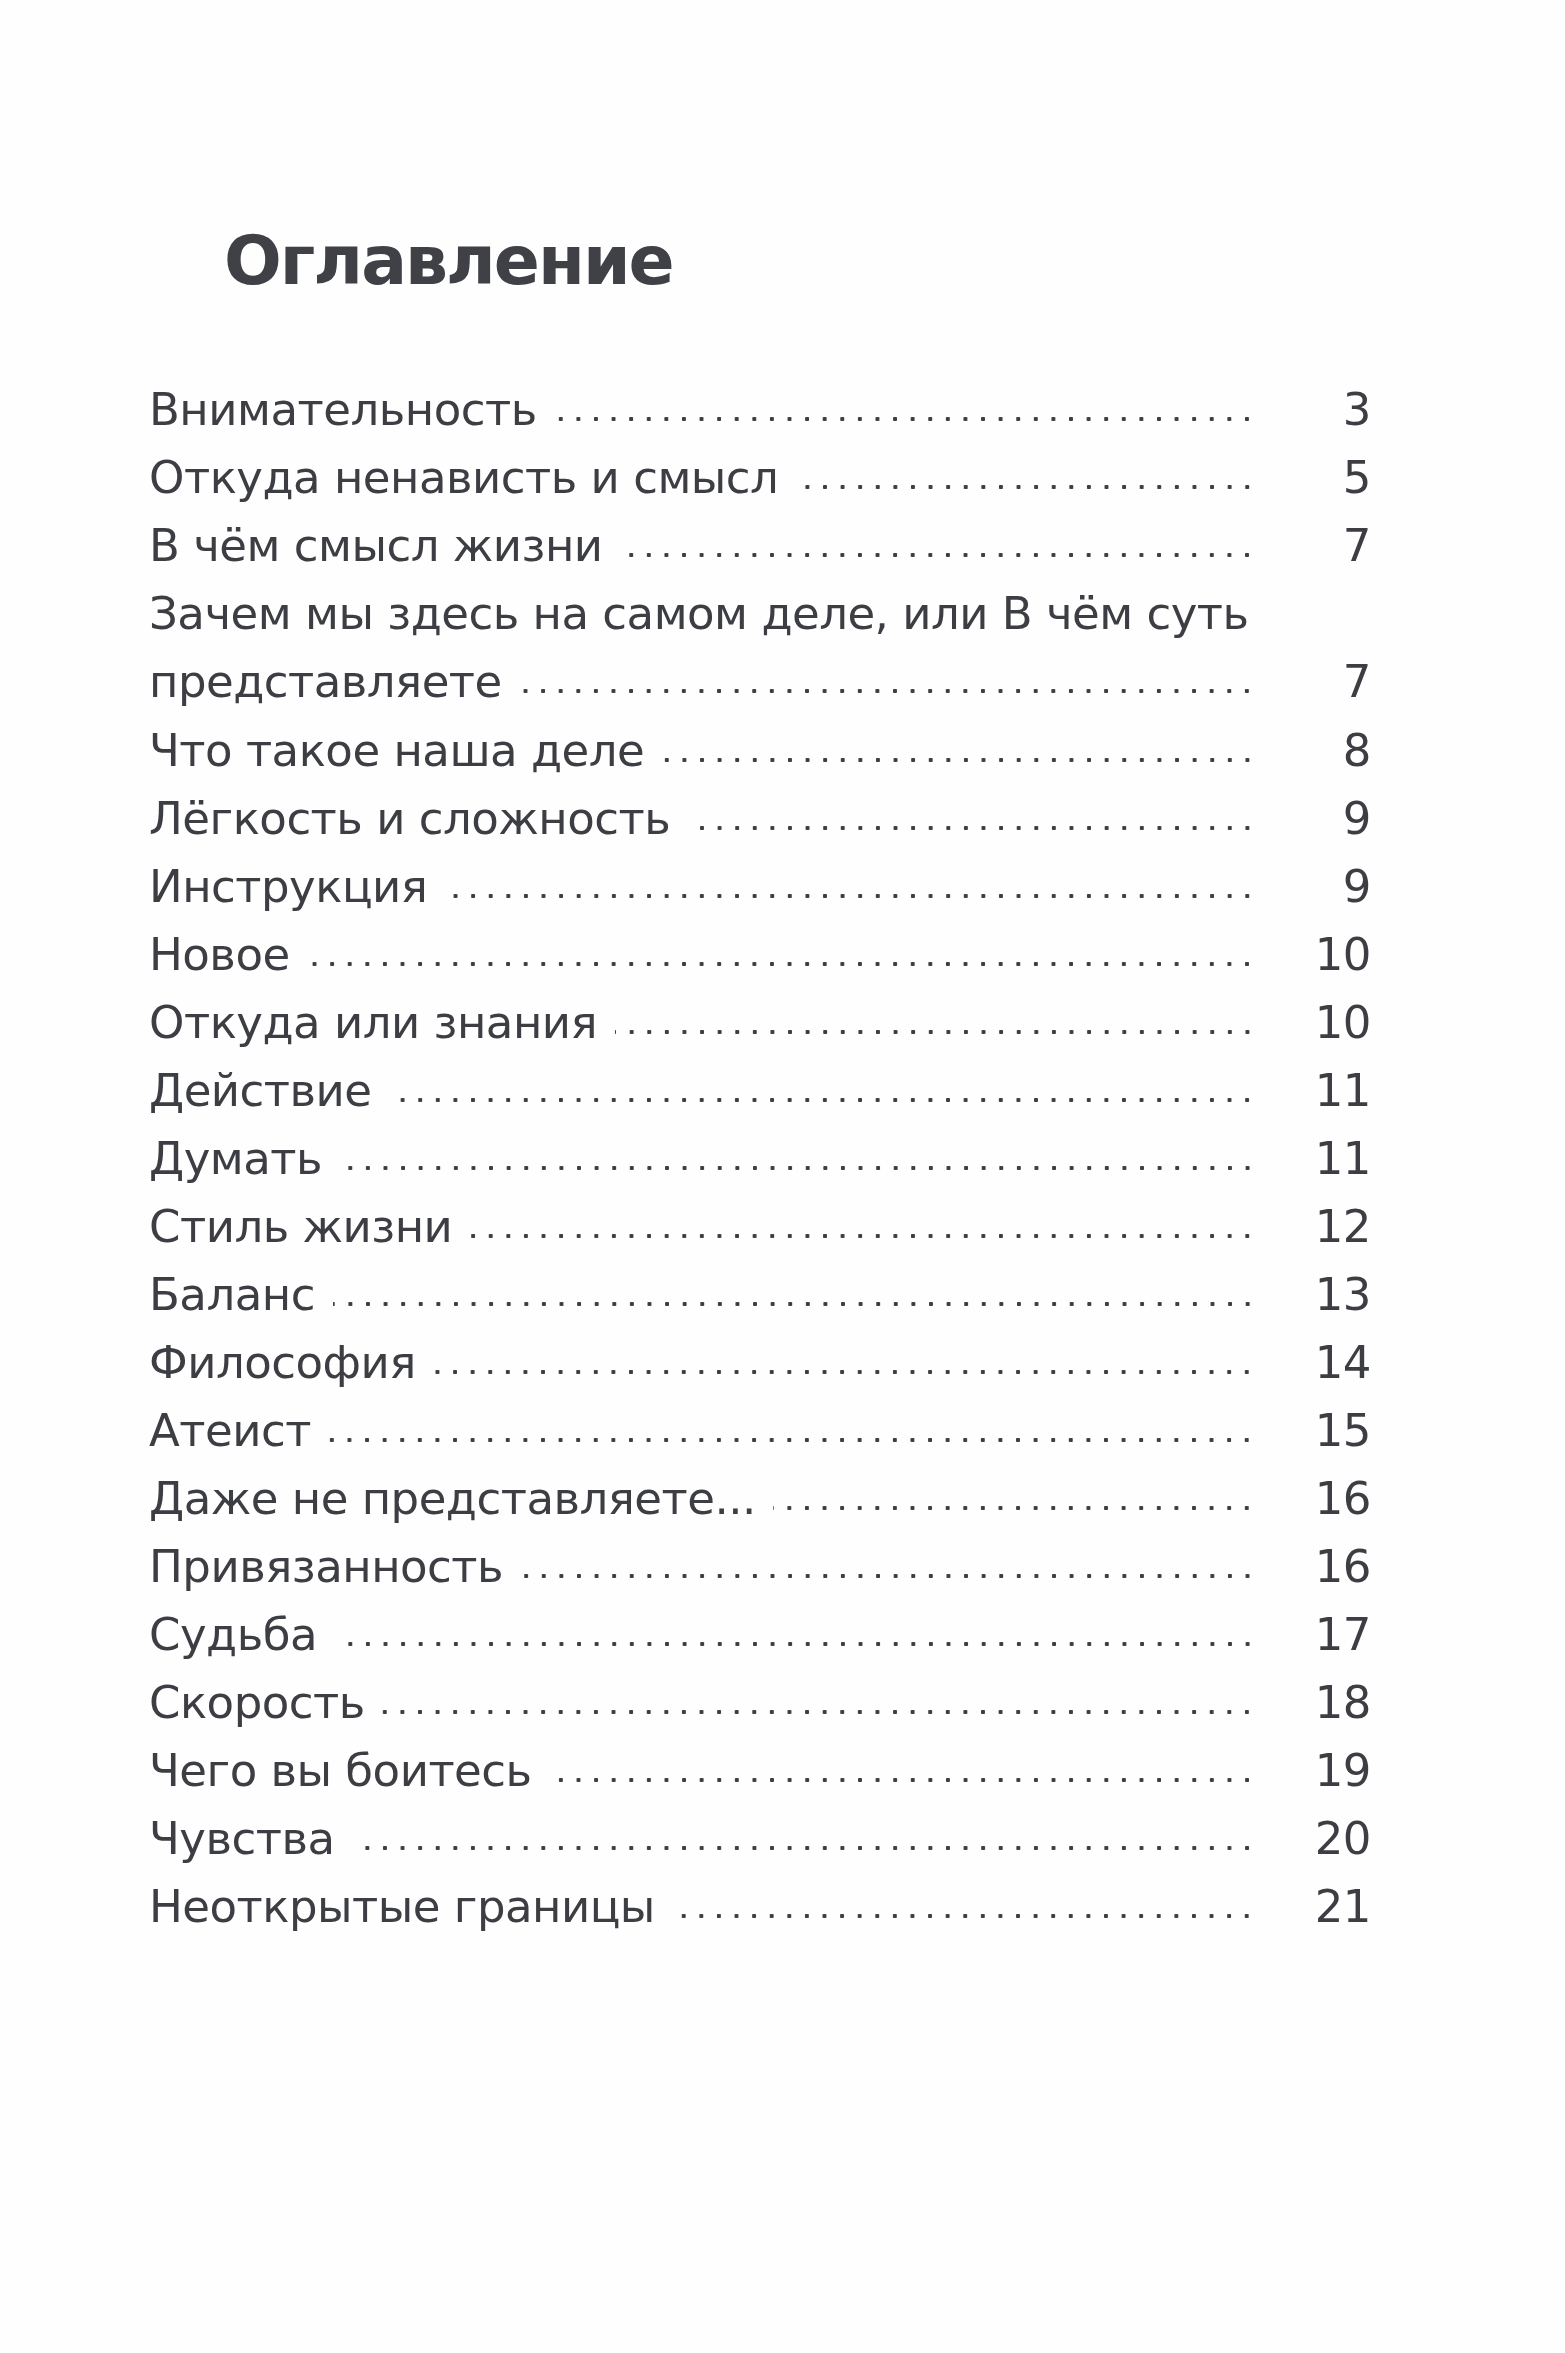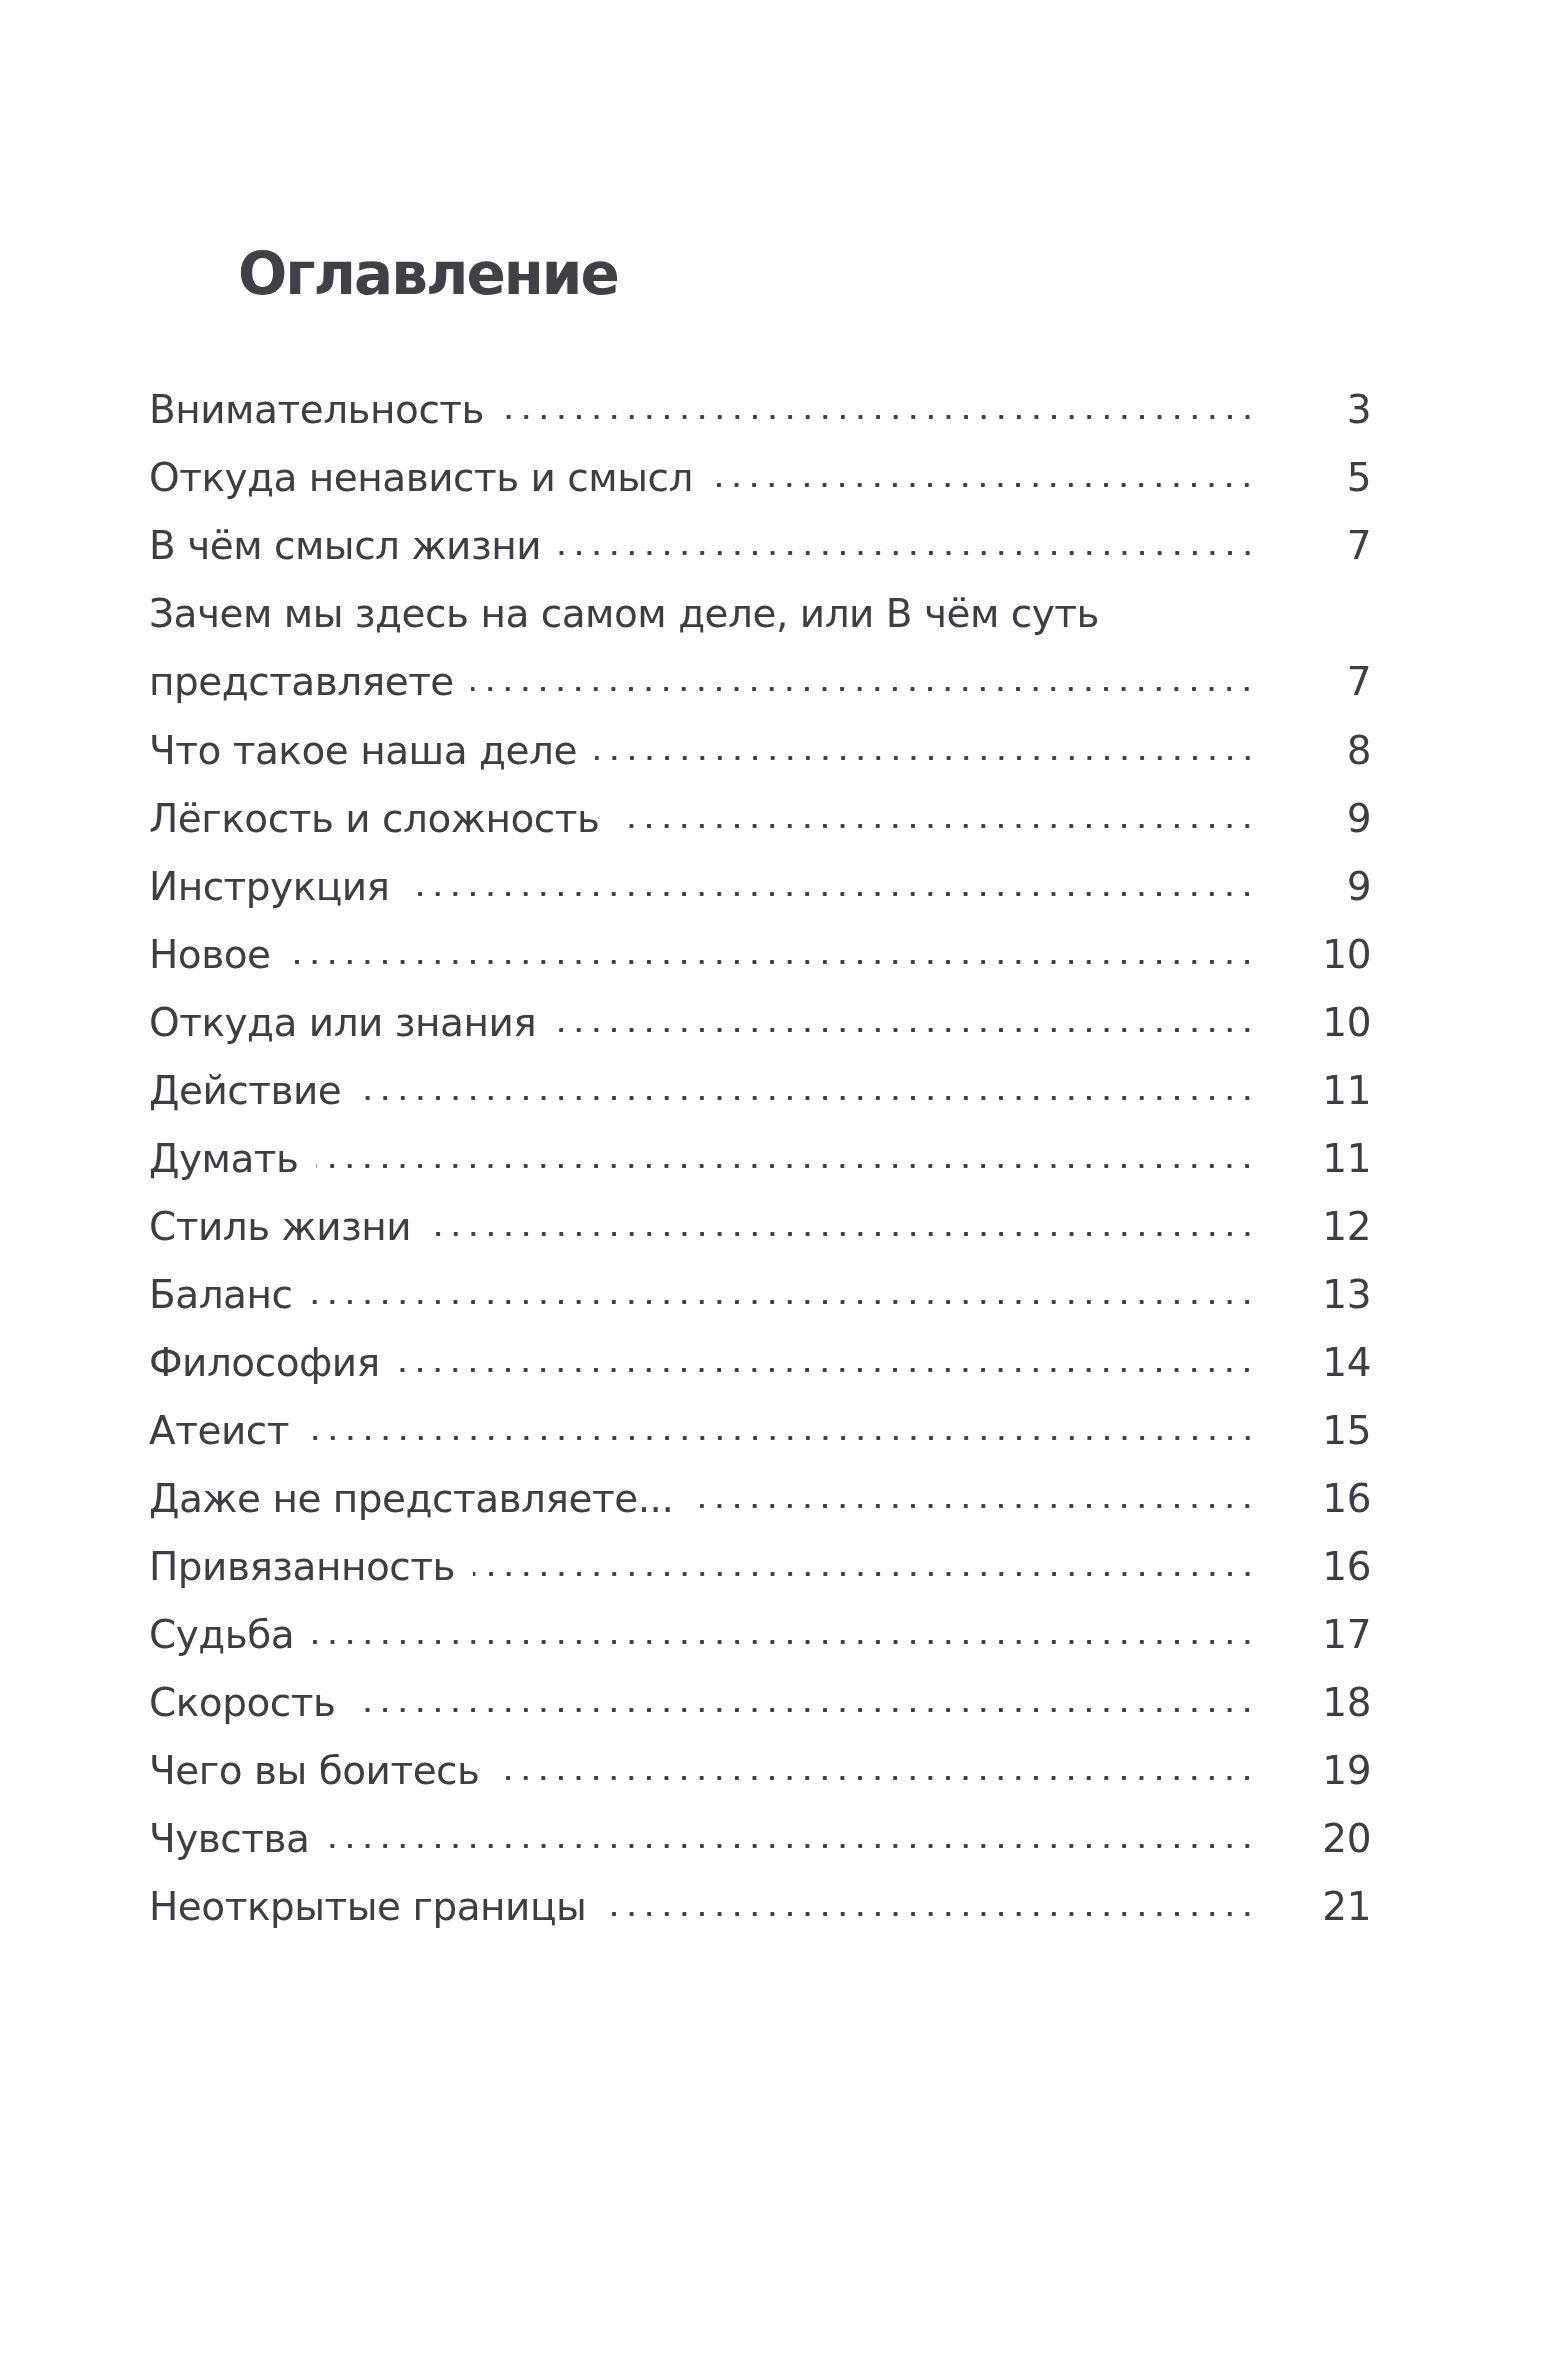--- a/index.html
+++ b/index.html
@@ -20,42 +20,42 @@
     left: 0; top: 0;
     width: 1566px; height: 2354px;
     background: #fefefe;
   }
   .toc-title {
     position: absolute;
     left: 222px;
     top: 195px;
     font-family: "DejaVu Sans", sans-serif;
     font-weight: bold;
-    font-size: 58px;
+    font-size: 68px;
     letter-spacing: -2px;
     line-height: 127px;
     color: #404146;
-    margin: 16px;
+    margin: 2px;
   }
   .toc-list {
     position: absolute;
     left: 149px;
     top: 376px;
     width: 1222px;
     margin: 0;
     padding: 0;
     list-style: none;
   }
   .toc-entry {
     position: relative;
     display: flex;
     align-items: baseline;
     height: 68px;
     line-height: 68px;
-    font-size: 39px;
+    font-size: 45px;
     letter-spacing: -0.5px;
     color: #3d3e43;
   }
   .toc-entry.wrapped {
     height: 137px;
     display: block;
   }
   .toc-entry .line1 {
     display: block;
     height: 68px;

